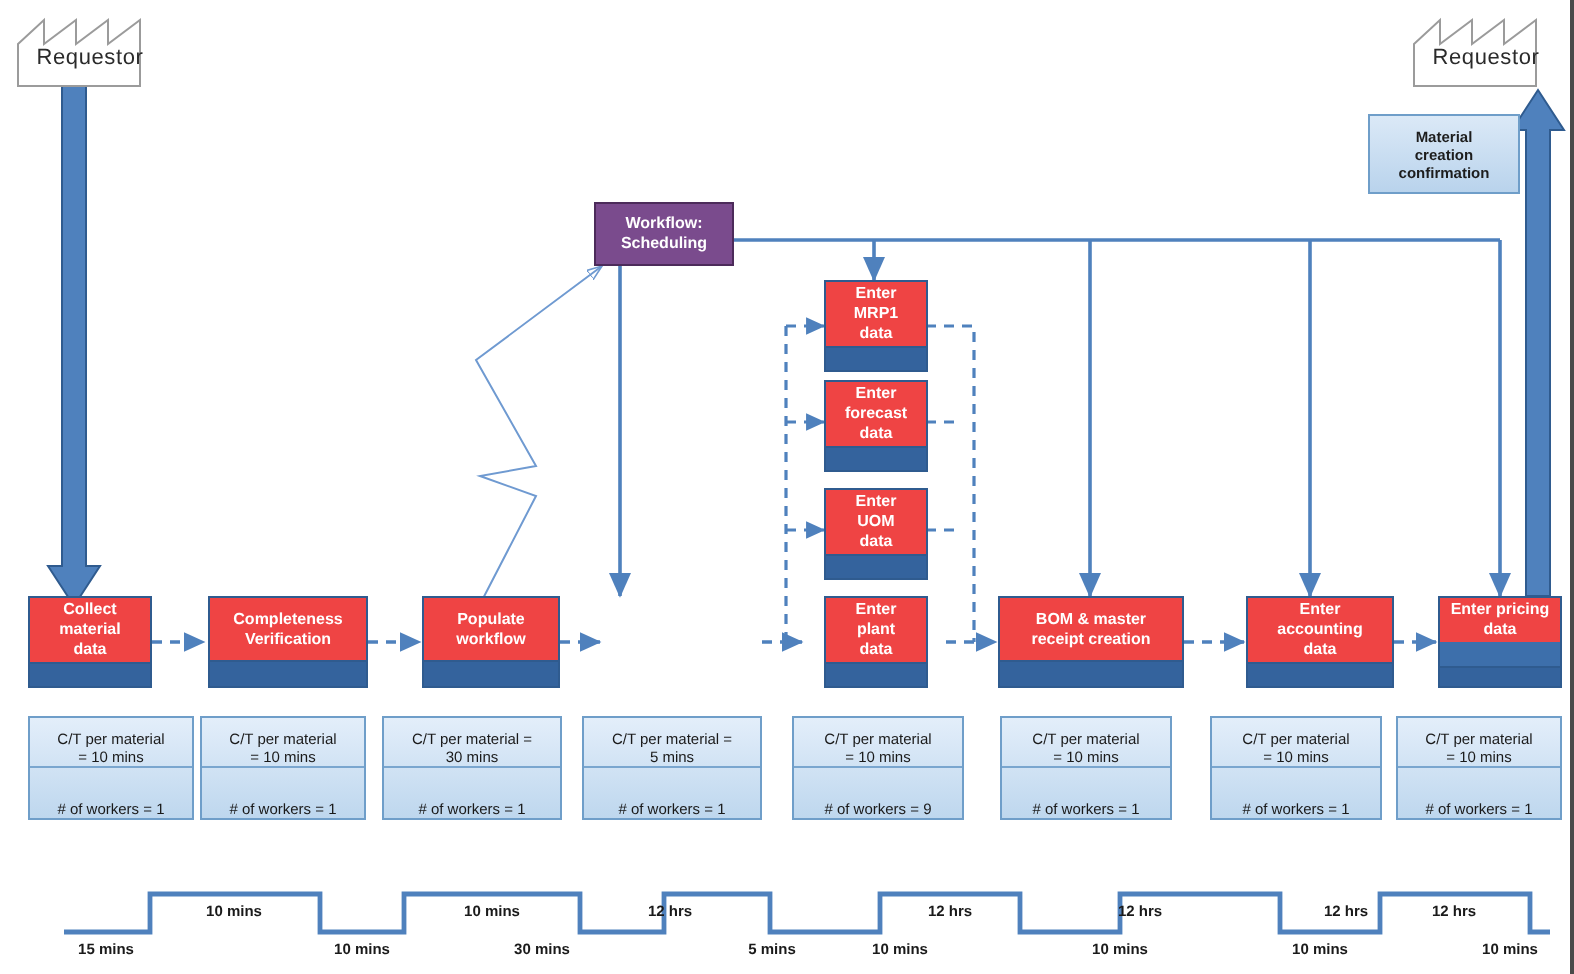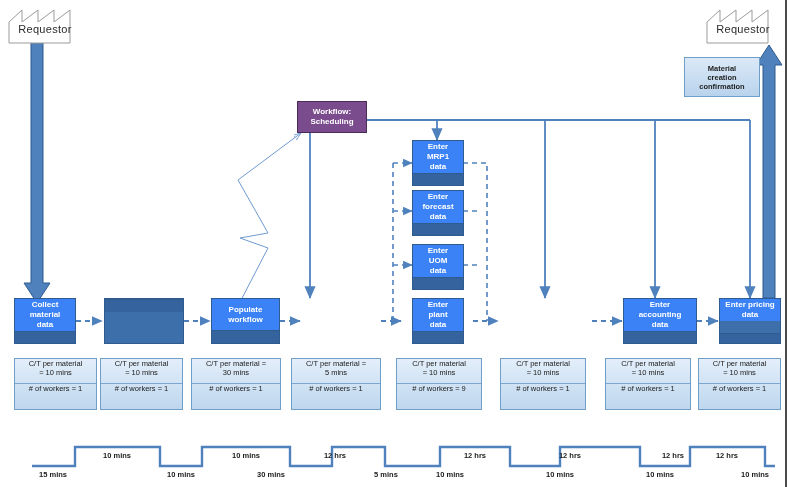--- a/index.html
+++ b/index.html
@@ -55,21 +55,21 @@
     flex: 1 1 auto;
     display: flex;
     align-items: center;
     justify-content: center;
     text-align: center;
     color: #ffffff;
     font-weight: bold;
     font-size: 8px;
     line-height: 10px;
     padding: 1px 2px;
-    background: #3b82f6;
+    background: #ef4444;
   }
   .proc .pfoot {
     flex: 0 0 13px;
     border-top: 1px solid #2f5b8f;
     background: #34639d;
   }
 
   
   .wfbox {
     position: absolute;
@@ -105,21 +105,21 @@
   .databox {
     position: absolute;
     border: 1px solid #6f9ec9;
     background: linear-gradient(to bottom, #e3eefa 0%, #bed7ee 100%);
     display: flex;
     flex-direction: column;
   }
   .databox .drow {
     flex: 1 1 50%;
     display: flex;
-    align-items: flex-start;
+    align-items: flex-end;
     justify-content: center;
     text-align: center;
     font-size: 7.5px;
     line-height: 9px;
     color: #1a1a1a;
     padding: 0 2px;
   }
   .databox .drow.top { border-bottom: 1px solid #7aa6cf; }
 
   
@@ -273,20 +273,26 @@
       <div>
         <div>Collect</div>
         <div>material</div>
         <div>data</div>
       </div>
     </div>
     <div class="pfoot"></div>
   </div>
 
   <div class="proc" style="left:104px; top:298px; width:80px; height:46px;">
+    <div class="ptext">
+      <div>
+        <div>Completeness</div>
+        <div>Verification</div>
+      </div>
+    </div>
     <div class="pfoot"></div>
   </div>
 
   <div class="proc" style="left:211px; top:298px; width:69px; height:46px;">
     <div class="ptext">
       <div>
         <div>Populate</div>
         <div>workflow</div>
       </div>
     </div>
@@ -298,20 +304,29 @@
     <div class="ptext">
       <div>
         <div>Enter</div>
         <div>plant</div>
         <div>data</div>
       </div>
     </div>
     <div class="pfoot"></div>
   </div>
 
+  <div class="proc" style="left:499px; top:298px; width:93px; height:46px;">
+    <div class="ptext">
+      <div>
+        <div>BOM &amp; master</div>
+        <div>receipt creation</div>
+      </div>
+    </div>
+    <div class="pfoot"></div>
+  </div>
 
   <div class="proc" style="left:623px; top:298px; width:74px; height:46px;">
     <div class="ptext">
       <div>
         <div>Enter</div>
         <div>accounting</div>
         <div>data</div>
       </div>
     </div>
     <div class="pfoot"></div>

